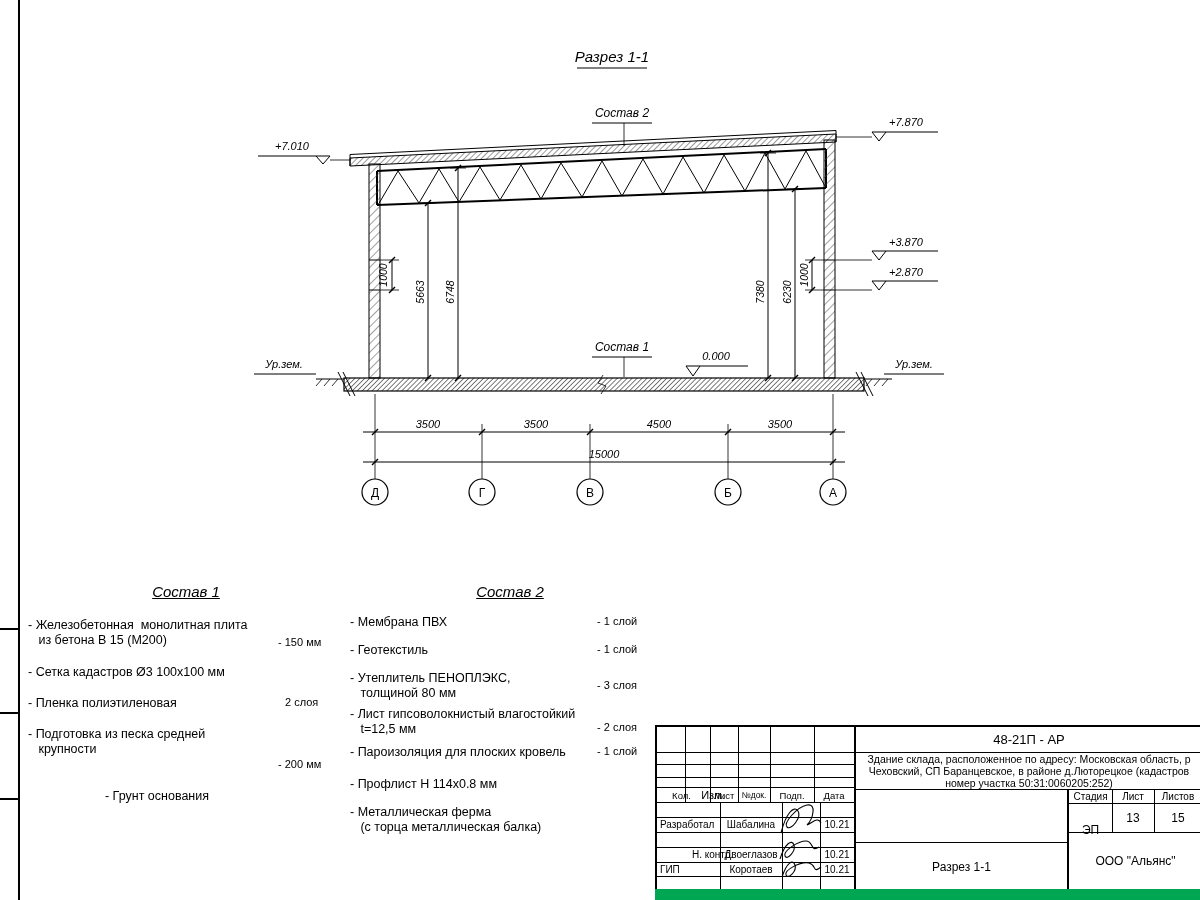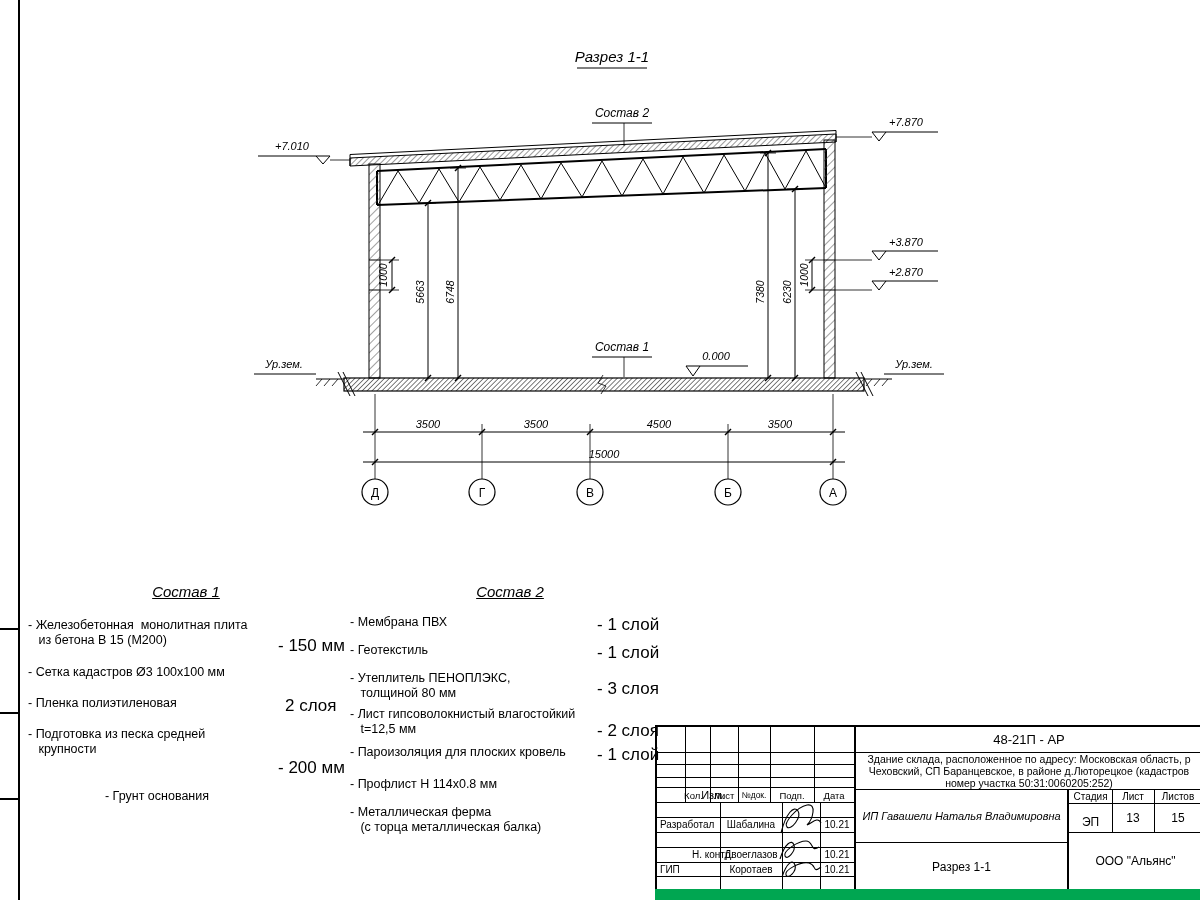--- a/index.html
+++ b/index.html
@@ -2,21 +2,21 @@
 <html><head>
 <meta charset="utf-8">
 <style>
   html,body{margin:0;padding:0;}
   body{width:1200px;height:900px;background:#fff;position:relative;overflow:hidden;
        font-family:"Liberation Sans",sans-serif;color:#000;}
   .abs{position:absolute;}
   .line{position:absolute;background:#000;}
   .hd{font-style:italic;font-size:15px;text-decoration:underline;text-align:center;}
   .itm{font-size:12.5px;line-height:15px;white-space:pre-wrap;}
-  .val{font-size:17px;text-align:right;}
+  .val{font-size:11px;text-align:right;}
   svg text{font-family:"Liberation Sans",sans-serif;fill:#000;}
   .ln{stroke:#000;stroke-width:1;fill:none;}
   .ln2{stroke:#000;stroke-width:2;fill:none;}
   .lnt{stroke:#000;stroke-width:0.8;fill:none;}
   .tick{stroke:#000;stroke-width:1.4;fill:none;}
   .t11{font-size:11px;font-style:italic;}
   .t10{font-size:10.5px;font-style:italic;}
   .t12{font-size:12px;font-style:italic;}
   .t15{font-size:15px;font-style:italic;}
   .tax{font-size:12px;}
@@ -293,21 +293,21 @@
   <div class="line" style="left:410px;top:62px;width:2px;height:101px;"></div>
   <div class="line" style="left:455px;top:62px;width:1px;height:43px;"></div>
   <div class="line" style="left:497px;top:62px;width:1px;height:43px;"></div>
 
   <div class="tb-cell" style="left:199px;top:0;width:346px;height:25px;font-size:13px;">48-21П - АР</div>
   <div class="tb-cell" style="left:199px;top:26px;width:346px;height:36px;font-size:10.5px;line-height:12px;white-space:pre-line;">Здание склада, расположенное по адресу: Московская область, р
 Чеховский, СП Баранцевское, в районе д.Люторецкое  (кадастров
 номер участка 50:31:0060205:252)</div>
 
   <div class="tb-cell" style="left:0;top:61px;width:28px;height:14px;font-size:11px;margin-left:42px;">Изм.</div>
-  <div class="tb-cell" style="left:24px;top:61px;width:25px;height:14px;font-size:9.5px;">Кол.</div>
+  <div class="tb-cell" style="left:12px;top:61px;width:25px;height:14px;font-size:9.5px;">Кол.</div>
   <div class="tb-cell" style="left:53px;top:61px;width:28px;height:14px;font-size:9.5px;">Лист</div>
   <div class="tb-cell" style="left:81px;top:61px;width:32px;height:14px;font-size:8.5px;">№док.</div>
   <div class="tb-cell" style="left:113px;top:61px;width:44px;height:14px;font-size:9.5px;">Подп.</div>
   <div class="tb-cell" style="left:157px;top:61px;width:40px;height:14px;font-size:9.5px;">Дата</div>
 
   <div class="tb-cell tb-left" style="left:0;top:90px;width:63px;height:15px;">Разработал</div>
   <div class="tb-cell" style="left:63px;top:90px;width:62px;height:15px;">Шабалина</div>
   <div class="tb-cell" style="left:163px;top:90px;width:34px;height:15px;">10.21</div>
 
   <div class="tb-cell tb-left" style="left:4px;top:120px;width:63px;height:15px;margin-left:28px;">Н. контр.</div>
@@ -321,26 +321,25 @@
   <svg class="abs" style="left:120px;top:70px;" width="46" height="44" viewBox="0 0 46 44">
     <path d="M4,36 C9,16 17,8 21,14 C25,20 14,34 10,30 C6,26 20,10 30,8 C40,6 36,22 30,28 C35,26 41,19 44,26" stroke="#000" stroke-width="1.1" fill="none"></path>
   </svg>
   <svg class="abs" style="left:120px;top:108px;" width="46" height="30" viewBox="0 0 46 30">
     <path d="M3,24 C8,8 15,4 17,10 C19,16 10,26 8,21 C6,16 21,6 29,6 C37,6 33,18 42,12" stroke="#000" stroke-width="1.1" fill="none"></path>
   </svg>
   <svg class="abs" style="left:122px;top:130px;" width="44" height="26" viewBox="0 0 44 26">
     <path d="M3,20 C8,5 14,2 16,8 C18,14 9,23 7,18 C5,13 22,4 30,6 C38,8 33,17 42,10" stroke="#000" stroke-width="1.1" fill="none"></path>
   </svg>
 
-  <div class="tb-cell" style="left:199px;top:63px;width:211px;height:52px;font-size:11px;font-style:italic;">ИП Гавашели Наталья Владимировна</div>
 
   <div class="tb-cell" style="left:412px;top:62px;width:43px;height:14px;">Стадия</div>
   <div class="tb-cell" style="left:455px;top:62px;width:42px;height:14px;">Лист</div>
   <div class="tb-cell" style="left:497px;top:62px;width:48px;height:14px;">Листов</div>
-  <div class="tb-cell" style="left:412px;top:80px;width:43px;height:29px;font-size:12px;">ЭП</div>
+  <div class="tb-cell" style="left:412px;top:88px;width:43px;height:29px;font-size:12px;">ЭП</div>
   <div class="tb-cell" style="left:455px;top:76px;width:42px;height:29px;font-size:12px;">13</div>
   <div class="tb-cell" style="left:497px;top:76px;width:48px;height:29px;font-size:12px;">15</div>
 
   <div class="tb-cell" style="left:199px;top:116px;width:211px;height:47px;font-size:12px;">Разрез 1-1</div>
   <div class="tb-cell" style="left:412px;top:105px;width:133px;height:58px;font-size:12px;">ООО "Альянс"</div>
 </div>
 
 <div class="greenbar" style="background:#00a651;"></div>
 
 </body></html>

